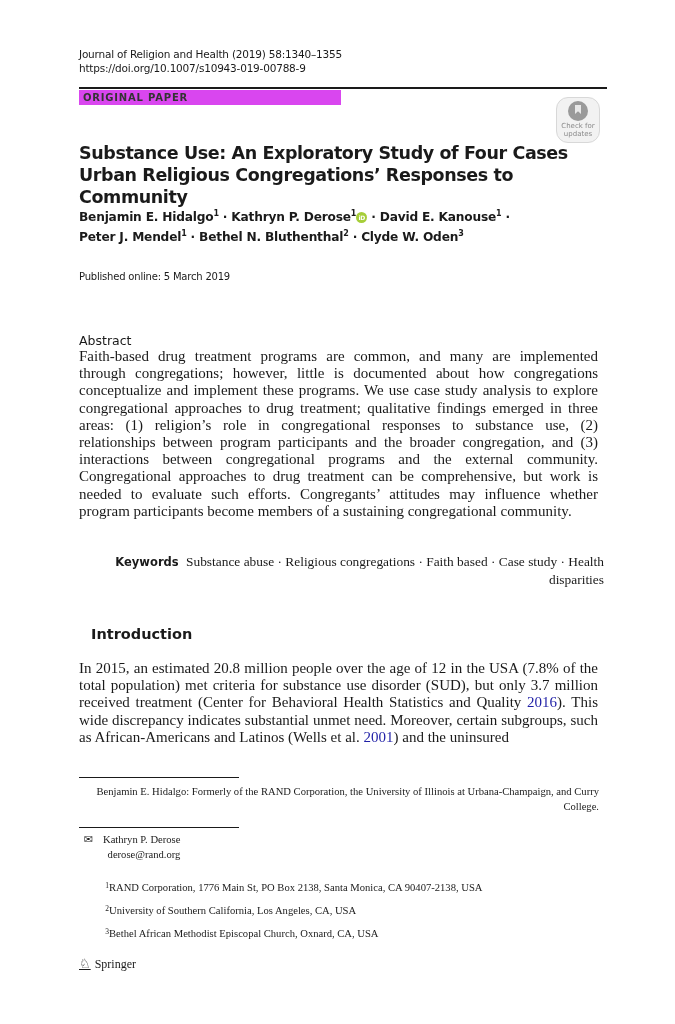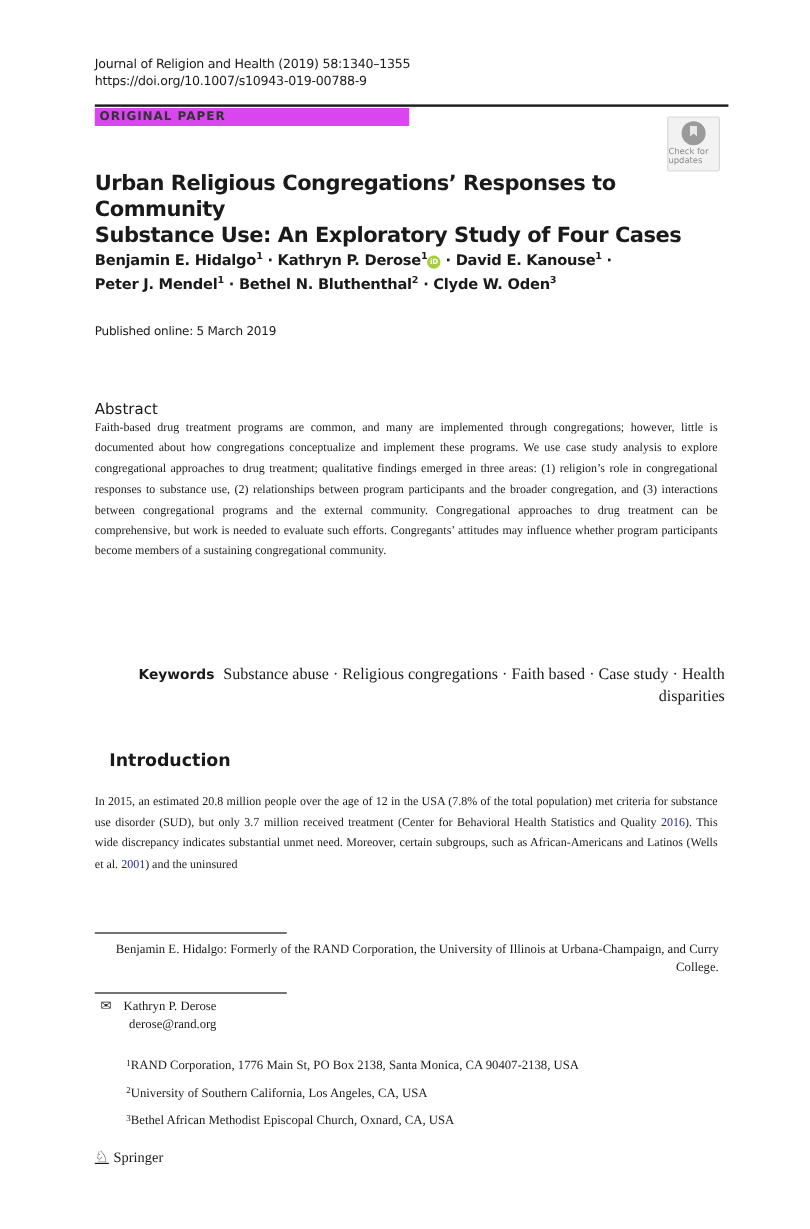--- a/index.html
+++ b/index.html
@@ -6,35 +6,35 @@
   body { width: 675px; height: 1024px; position: relative; overflow: hidden; color: #1a1a1a; }
   .sans { font-family: "DejaVu Sans", "Liberation Sans", sans-serif; }
   .serif { font-family: "Liberation Serif", "DejaVu Serif", serif; text-align: right; }
   .abs { position: absolute; }
 
   #journal { left: 79px; top: 47px; font-size: 10.5px; line-height: 14px; letter-spacing: -0.2px; }
   #rule-top { left: 79px; top: 87px; width: 528px; height: 2px; background: #1a1a1a; }
   #orig-paper { left: 79px; top: 90px; width: 262px; height: 15px; background: #d946ef;
                 font-size: 10px; font-weight: bold; letter-spacing: 0.8px; line-height: 15px; padding-left: 4px; box-sizing: border-box; color: #333; }
   #check-updates { left: 556px; top: 97px; width: 42px; height: 44px; border: 1px solid #d8d8d8; background: #f2f2f2;
-                   border-radius: 2px; text-align: left; }
+                   border-radius: 12px; text-align: center; }
   #check-updates .circ { width: 20px; height: 20px; border-radius: 50%; background: #9a9a9a; margin: 3px auto 1px auto; position: relative; }
   #check-updates .circ::after { content: ""; position: absolute; left: 7px; top: 4px; width: 6px; height: 9px; background: #e8e8e8; clip-path: polygon(0 0,100% 0,100% 100%,50% 70%,0 100%); }
   #check-updates .lbl { font-size: 7px; line-height: 8px; color: #8a8a8a; }
 
   #title { left: 79px; top: 142px; width: 500px; font-size: 17.5px; font-weight: bold; line-height: 22px; letter-spacing: -0.4px; }
   #authors { left: 79px; top: 207px; width: 520px; font-size: 12.2px; font-weight: bold; line-height: 20px; letter-spacing: -0.2px; }
   #authors sup { font-size: 8px; line-height: 0; }
   .orcid { display: inline-block; width: 11px; height: 11px; border-radius: 50%; background: #a6ce39; color: #fff;
            font-size: 6px; line-height: 11px; text-align: center; vertical-align: 1px; font-weight: bold; }
 
   #pubinfo { left: 79px; top: 270px; font-size: 10px; line-height: 14px; letter-spacing: -0.2px; }
 
   #abstract-head { left: 79px; top: 333px; font-size: 12.5px; font-weight: normal; text-align: right; }
-  .para { font-size: 10px; line-height: 17.2px; text-align: justify; }
+  .para { font-size: 15px; line-height: 17.2px; text-align: justify; }
   #abstract { left: 79px; top: 348px; width: 519px; }
 
   #keywords { left: 79px; top: 553px; width: 525px; font-size: 13.4px; line-height: 18px; }
   #keywords .kw-label { font-family: "DejaVu Sans", sans-serif; font-weight: bold; font-size: 11.5px; margin-right: 4px; }
 
   #intro-head { left: 91px; top: 626px; font-size: 14.5px; font-weight: bold; }
   #intro { left: 79px; top: 660px; width: 519px; }
   .cite { color: #1f1fa6; }
 
   .rule-short { width: 160px; height: 1px; background: #1a1a1a; left: 79px; }
@@ -65,22 +65,22 @@
 <div id="rule-top" class="abs"></div>
 <div id="orig-paper" class="abs sans">ORIGINAL PAPER</div>
 
 <div id="check-updates" class="abs sans">
   <div class="circ"></div>
   <div class="lbl">Check for</div>
   <div class="lbl">updates</div>
 </div>
 
 <div id="title" class="abs sans">
+  <div>Substance Use: An Exploratory Study of Four Cases</div>
   <div>Urban Religious Congregations’ Responses to Community</div>
-  <div>Substance Use: An Exploratory Study of Four Cases</div>
 </div>
 
 <div id="authors" class="abs sans">
   <div>
     <span>Benjamin E. Hidalgo</span><sup>1</sup><span> · </span><span>Kathryn P. Derose</span><sup>1</sup><span class="orcid">iD</span><span> · </span><span>David E. Kanouse</span><sup>1</sup><span> · </span>
   </div>
   <div>
     <span>Peter J. Mendel</span><sup>1</sup><span> · </span><span>Bethel N. Bluthenthal</span><sup>2</sup><span> · </span><span>Clyde W. Oden</span><sup>3</sup>
   </div>
 </div>

